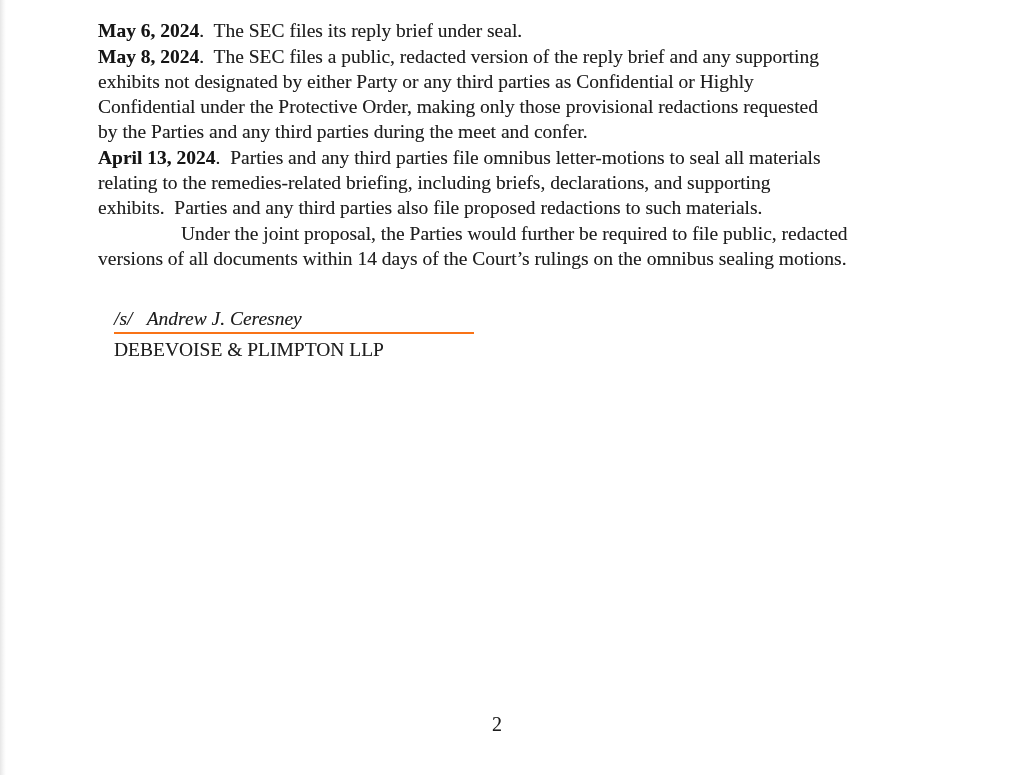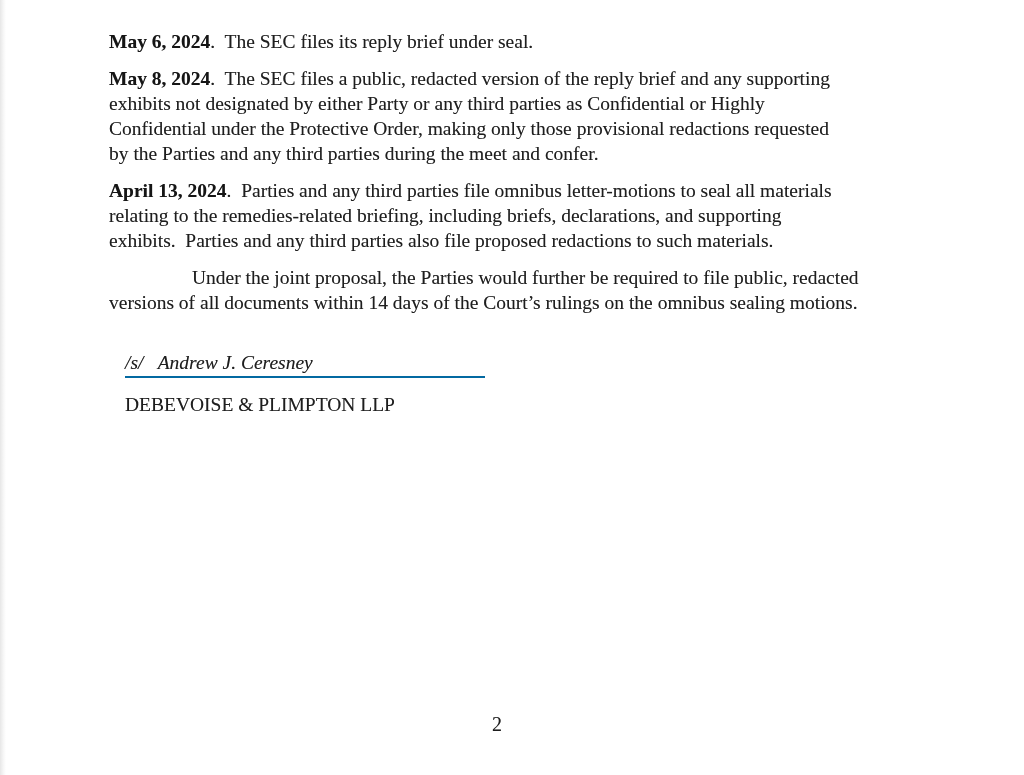--- a/index.html
+++ b/index.html
@@ -23,42 +23,42 @@
   }
   .content {
     position: absolute;
     left: 97px;
     top: 17px;
     width: 860px;
     font-size: 19.5px;
     line-height: 25px;
     text-shadow: 0 0 0.5px rgba(40,40,40,0.4);
   }
-  .content p { margin: 12px; }
+  .content p { margin: 1px; }
   .dated {
     margin-left: 83px;
     width: 728px;
     margin-bottom: 16px;
   }
   .dated b { font-weight: bold; color: #151515; }
   .closing {
     width: 806px;
     text-indent: 83px;
     margin-bottom: 16px;
   }
   .respectfully { margin: 0; }
   .sig-block {
     margin-left: 16px;
     margin-top: 36px;
     line-height: 24px;
   }
   .sig-script {
     display: inline-block;
     width: 360px;
-    border-bottom: 2px solid #0369a1;
+    border-bottom: 2px solid #f97316;
     font-style: italic;
     padding-bottom: 1px;
     margin-bottom: 3px;
   }
   .page-number {
     position: absolute;
     top: 712px;
     left: 0;
     width: 994px;
     text-align: center;

